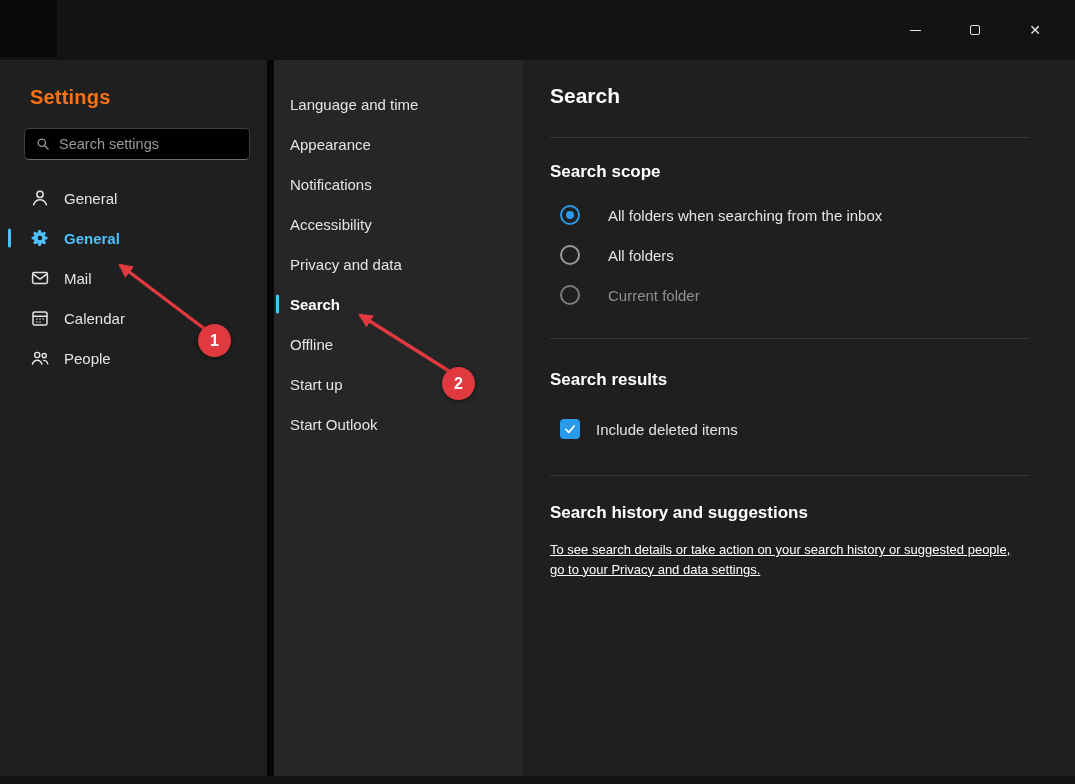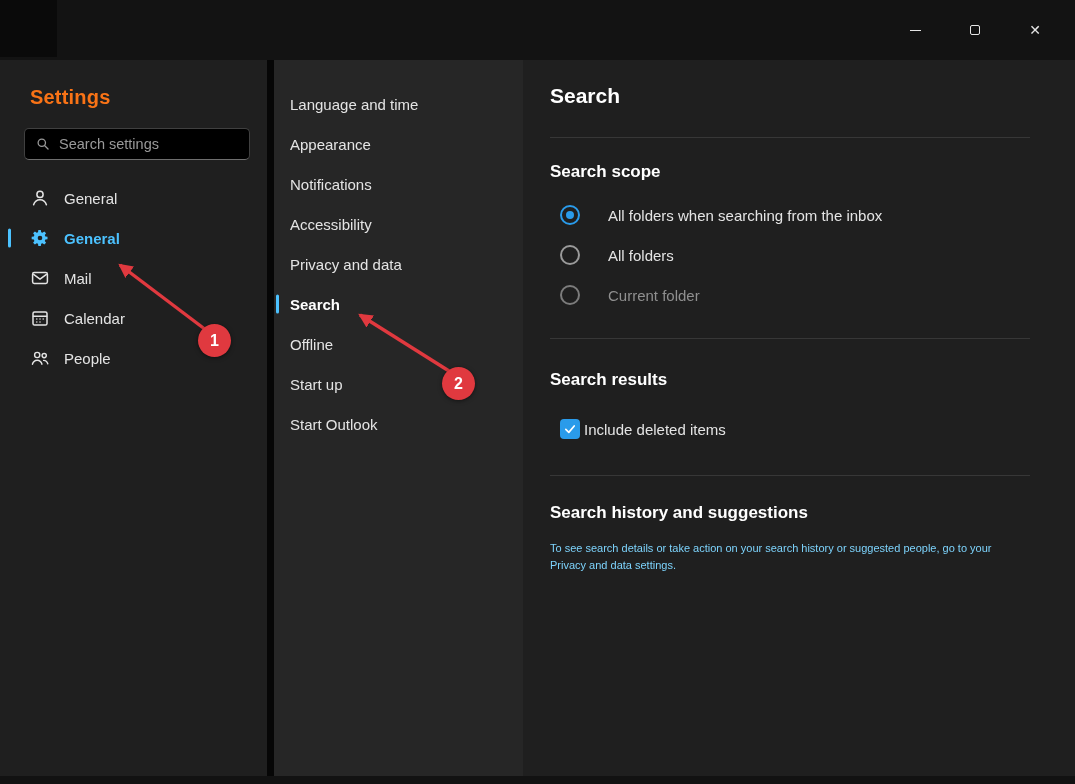--- a/index.html
+++ b/index.html
@@ -62,27 +62,27 @@
   .radio-row{height:40px;display:flex;align-items:center;gap:28px;padding-left:10px;cursor:default;}
   .radio{width:20px;height:20px;border-radius:50%;border:2px solid #9a9a9a;flex:0 0 auto;}
   .radio.selected{border-color:var(--ctrl-blue);}
   .radio.selected::after{content:"";display:block;width:8px;height:8px;margin:4px;border-radius:50%;background:var(--ctrl-blue);}
   .radio.dim{border-color:#7c7c7c;}
   .radio-label{font-size:15px;color:var(--text-soft);}
   .radio-label.dim{color:var(--text-dim);}
   .div2{margin-top:23px;}
   .results-heading{margin-top:31px;}
   .checkbox-group{margin-top:19px;}
-  .check-row{height:40px;display:flex;align-items:center;gap:4px;padding-left:10px;cursor:default;}
+  .check-row{height:40px;display:flex;align-items:center;gap:16px;padding-left:10px;cursor:default;}
   .checkbox{width:20px;height:20px;border-radius:4px;background:var(--ctrl-blue);flex:0 0 auto;display:flex;align-items:center;justify-content:center;}
   .checkbox svg{width:14px;height:14px;}
   .check-label{font-size:15px;color:var(--text-soft);}
   .div3{margin-top:26px;}
   .history-heading{margin-top:27px;}
-  .history-body{margin-top:17px;font-size:11px;line-height:1.52;color:#7dd3fc;max-width:478px;}
+  .history-body{margin-top:17px;font-size:13px;line-height:1.52;color:#ffffff;max-width:478px;text-decoration:underline;}
   
   .arrows{position:absolute;inset:0;width:1075px;height:784px;pointer-events:none;z-index:40;}
   .badge{position:absolute;width:33px;height:33px;border-radius:50%;background:var(--red);color:#fff;font-size:16px;font-weight:700;display:flex;align-items:center;justify-content:center;z-index:41;box-shadow:0 1px 4px rgba(0,0,0,0.5);}
   .badge-1{left:198px;top:324px;}
   .badge-2{left:442px;top:367px;}
 </style>
 </head>
 <body>
 
 <div class="window">

